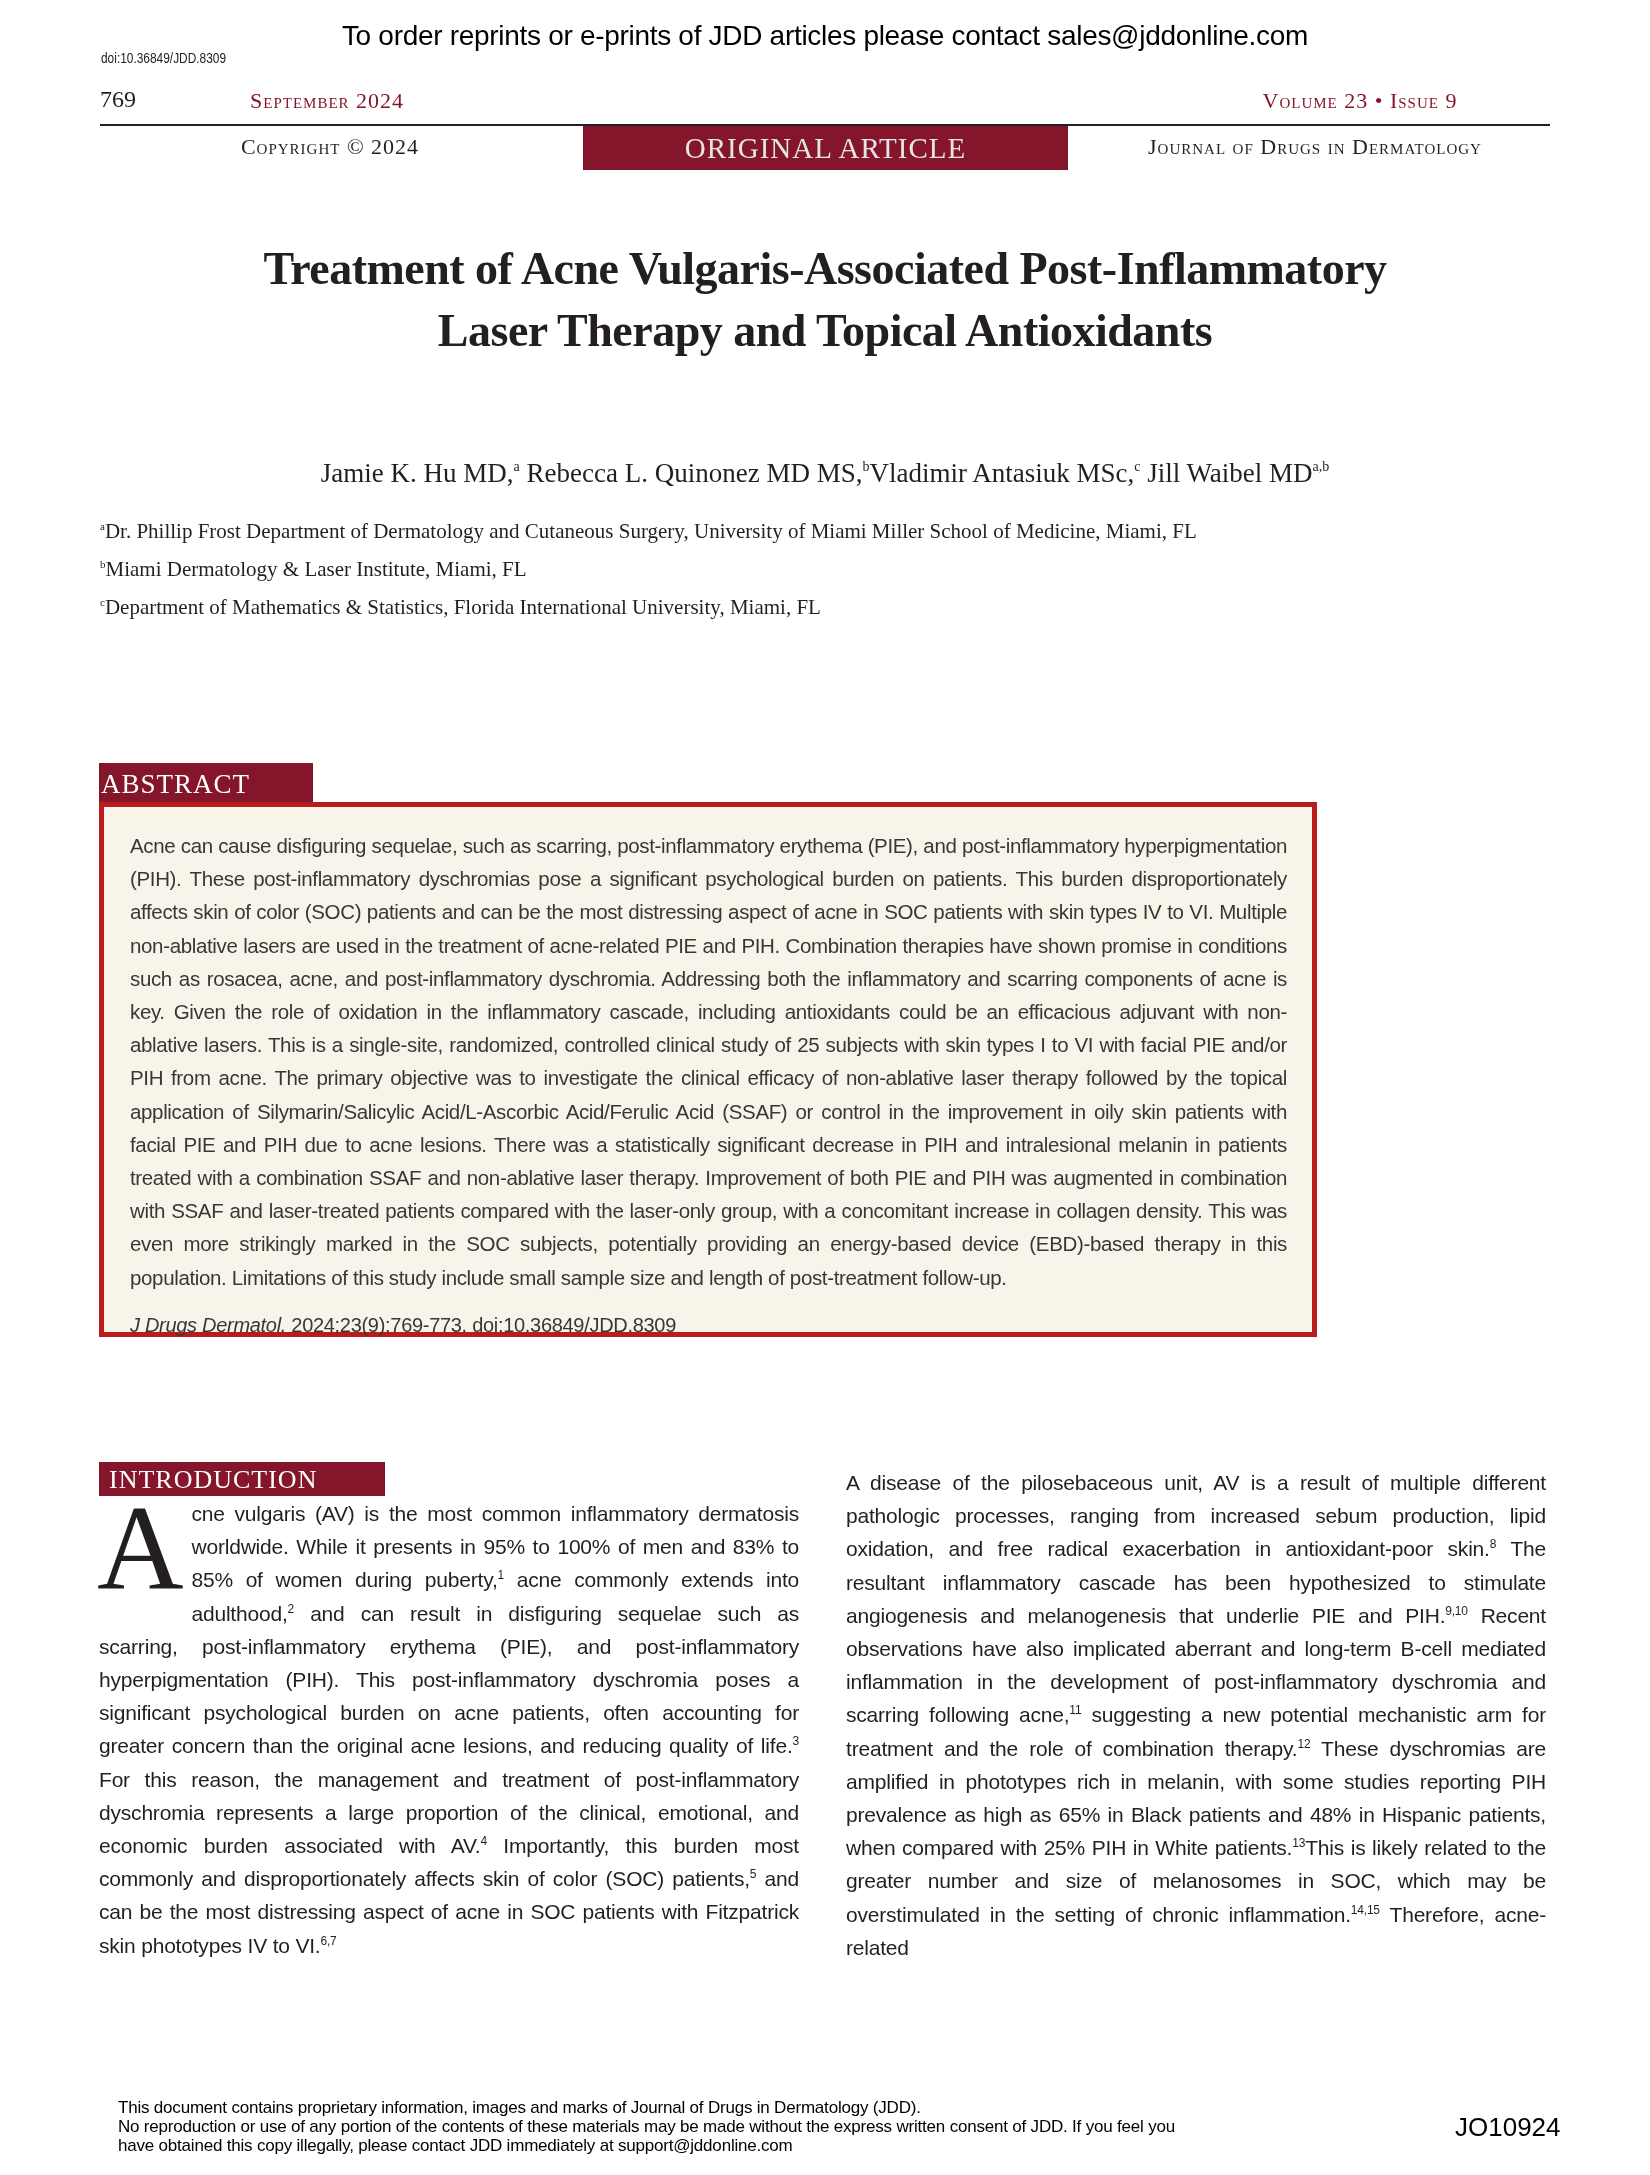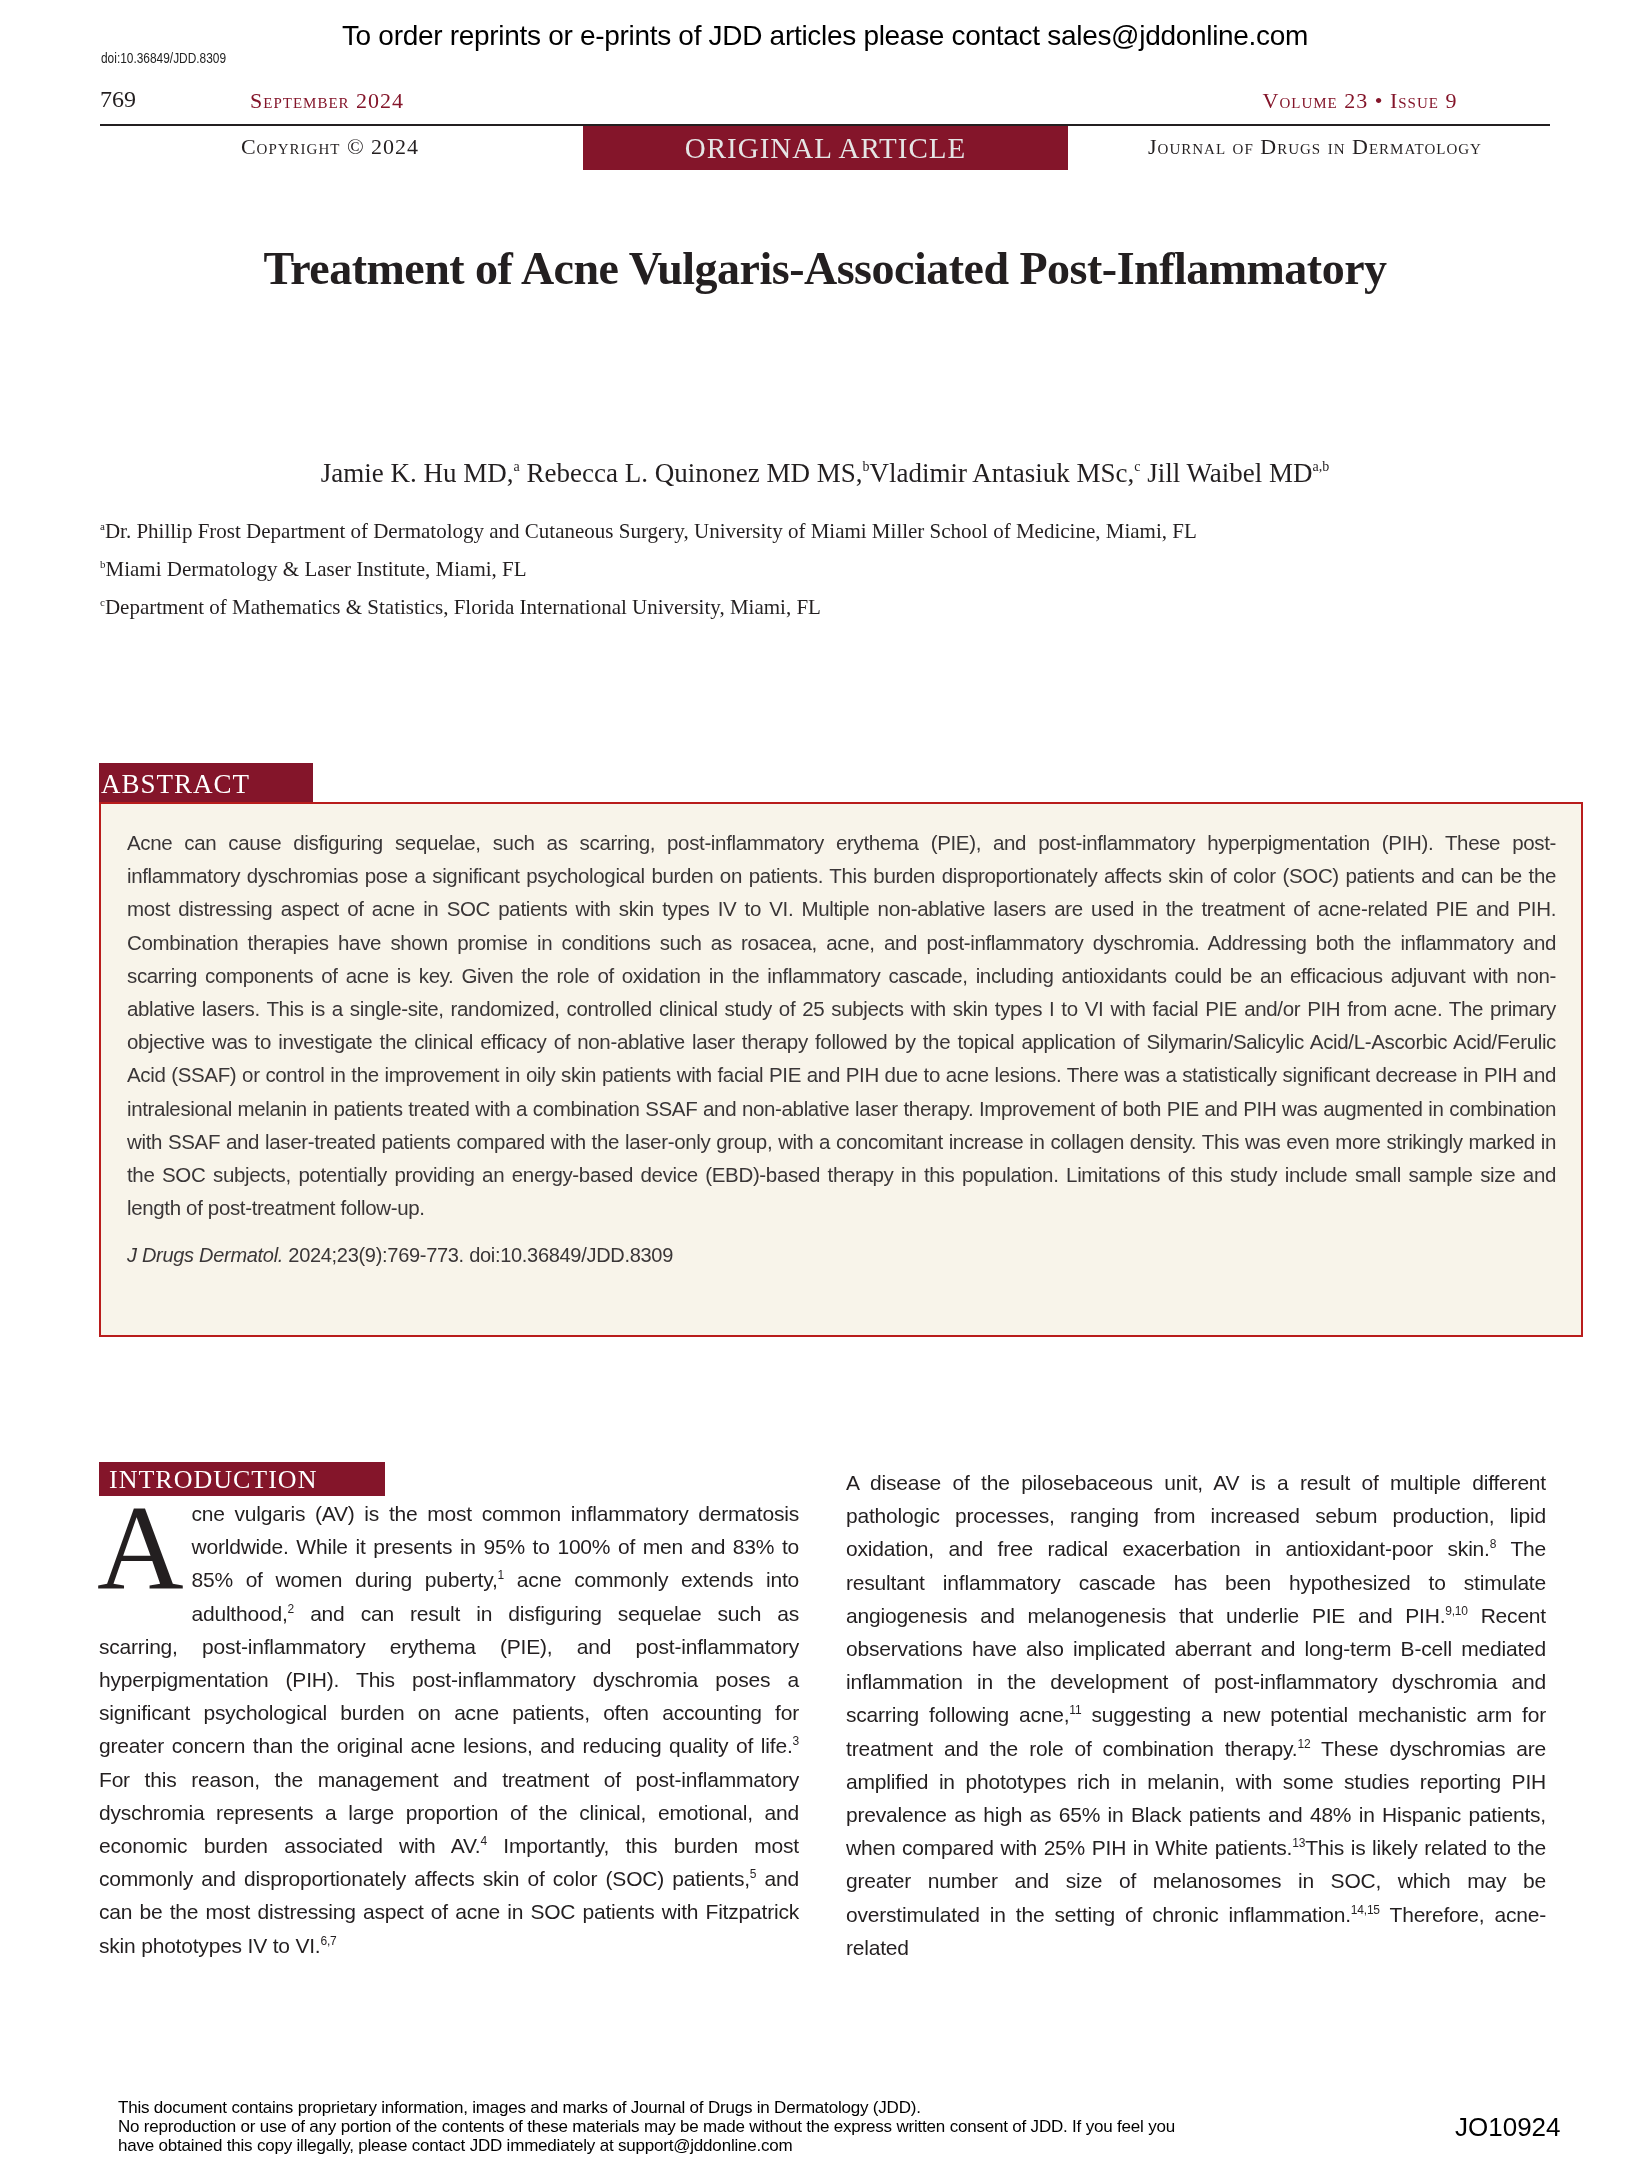--- a/index.html
+++ b/index.html
@@ -71,22 +71,22 @@
     }
     .affiliations sup { font-size: 11px; vertical-align: 8px; }
 
     
     .section-tab {
       position: absolute; background: #84152a; color: #fff;
       font-family: "Liberation Serif", serif; letter-spacing: 1px;
     }
     .abstract-tab { top: 763px; left: 99px; width: 214px; height: 40px; font-size: 27px; line-height: 42px; padding-left: 2px; }
     .abstract-box {
-      position: absolute; top: 802px; left: 99px; width: 1484px; height: 535px;
-      background: #f8f4ea; border: 2px solid #b91c1c;
+      position: absolute; top: 802px; left: 99px; width: 1218px; height: 535px;
+      background: #f8f4ea; border: 5px solid #b91c1c;
       padding: 22px 25px 0 26px;
     }
     .abstract-text {
       font-family: "Liberation Sans", sans-serif; font-size: 20.5px; line-height: 33.2px;
       color: #3a3637; text-align: justify; letter-spacing: -0.35px;
     }
     .abstract-citation {
       margin-top: 20px;
       font-family: "Liberation Sans", sans-serif; font-size: 20px; color: #3a3637; letter-spacing: -0.3px;
     }
@@ -131,20 +131,21 @@
 </div>
 <div class="rh-rule"></div>
 <div class="rh-row2">
   <span class="rh-copyright">Copyright © 2024</span>
   <span class="rh-article-type">ORIGINAL ARTICLE</span>
   <span class="rh-journal">Journal of Drugs in Dermatology</span>
 </div>
 
 <h1 class="title">
   <div>Treatment of Acne Vulgaris-Associated Post-Inflammatory</div>
+  <div>Laser Therapy and Topical Antioxidants</div>
 </h1>
 
 <div class="authors">
   <span>Jamie K. Hu MD,</span><sup>a</sup><span> Rebecca L. Quinonez MD MS,</span><sup>b</sup><span>Vladimir Antasiuk MSc,</span><sup>c</sup><span> Jill Waibel MD</span><sup>a,b</sup>
 </div>
 
 <div class="affiliations">
   <div><sup>a</sup><span>Dr. Phillip Frost Department of Dermatology and Cutaneous Surgery, University of Miami Miller School of Medicine, Miami, FL</span></div>
   <div><sup>b</sup><span>Miami Dermatology &amp; Laser Institute, Miami, FL</span></div>
   <div><sup>c</sup><span>Department of Mathematics &amp; Statistics, Florida International University, Miami, FL</span></div>

